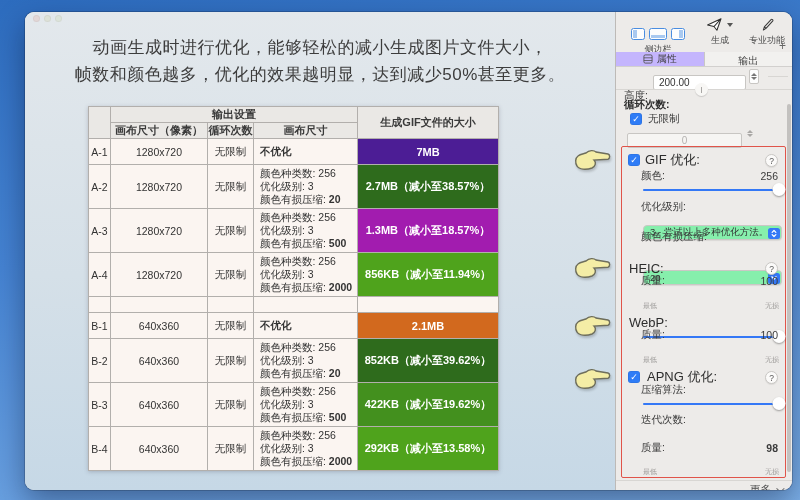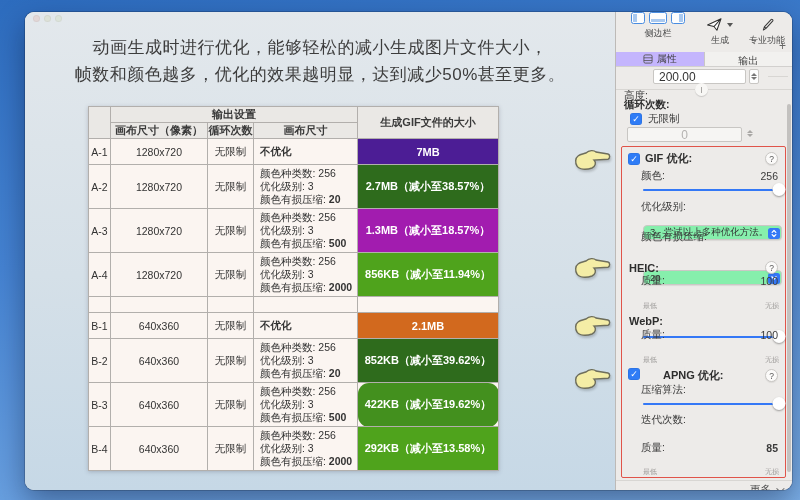--- a/index.html
+++ b/index.html
@@ -46,30 +46,30 @@
   }
   .ins-abs{position:absolute;}
   .tb-label{ font-size:9px; color:#4a4a4a; text-align:center; margin-top:3px;}
   .panel-btn{ width:14px; height:12px; border:1.5px solid #4a8de0; border-radius:2.5px; display:inline-block; position:relative; background:#fdfdfd;}
   .panel-btn .fillpart{ position:absolute; background:#a9c9f0;}
   .tabbar{ position:absolute; top:40px; left:0; width:100%; height:15px; display:flex; border-bottom:1px solid #d2d0ce;}
   .tab{ flex:1; display:flex; align-items:center; justify-content:center; gap:4px; font-size:10px; color:#3c3c3c;}
   .tab.inactive{ background:#c4b5fd; border-right:1px solid #c9c7c5;}
   .tab.active{ background:#f2f1ef;flex-direction:column; }
   .field{ background:#fff; border:1px solid #c8c6c3; border-radius:2px; height:15px;
-    font-size:12px; color:#333; display:flex; align-items:center; padding:4px 5px;}
+    font-size:10px; color:#333; display:flex; align-items:center; padding:4px 5px;margin-top:6px;}
   .field.disabled{ background:#f6f5f3; color:#b4b2b0; justify-content:center;}
   .divline{ border-top:1px solid #d8d6d3;}
   .knob-circle{ width:13px; height:13px; background:#f8f7f5; border:1px solid #cecccа; border-radius:50%;
     box-shadow:0 1px 1px rgba(0,0,0,.15); display:flex;align-items:center;justify-content:center;}
   .knob-circle i{ width:1.5px; height:6px; background:#a9a7a5; display:block;}
   .cb{ width:12px; height:12px; border-radius:3px; background:#2f7cf6; display:inline-block;
     color:#fff; font-size:9px; line-height:12px; text-align:center; box-shadow:inset 0 0 0 .5px rgba(0,0,0,.12);}
   .cb::after{content:"✓";}
-  .sec-title{ font-weight:bold; color:#2d2d2d; font-size:11px;}
+  .sec-title{ font-weight:normal; color:#2d2d2d; font-size:13px;}
   .help{ width:13px; height:13px; border-radius:50%; background:#fbfaf9; border:1px solid #c9c7c4;
     font-size:8.5px; color:#555; text-align:center; line-height:12px;
     box-shadow:0 1px 1px rgba(0,0,0,.08);}
   .rowline{ display:flex; justify-content:space-between; align-items:center;}
   .slider{ height:13px; position:relative;}
   .slider .track{ position:absolute; left:0; right:0; top:5.5px; height:2.5px; background:#d6d4d2; border-radius:2px;}
   .slider .fill{ position:absolute; left:0; top:5.5px; height:2.5px; background:#3478f6; border-radius:2px;}
   .slider .knob{ position:absolute; top:0; width:13px; height:13px; background:#fff; border-radius:50%;
     box-shadow:0 1px 2px rgba(0,0,0,.35); transform:translateX(-50%);}
   .minmax{ display:flex; justify-content:space-between; font-size:7px; color:#9a9896;}
@@ -199,21 +199,21 @@
             </tr>
             <tr class="h3">
               <td>B-3</td>
               <td>640x360</td>
               <td>无限制</td>
               <td class="usage">
                 <div>颜色种类数: 256</div>
                 <div>优化级别: 3</div>
                 <div>颜色有损压缩: <b class="num">500</b></div>
               </td>
-              <td class="size" style="background: rgb(67, 144, 30); border-radius: 11px;">422KB（减小至19.62%）</td>
+              <td class="size" style="background: rgb(67, 144, 30);">422KB（减小至19.62%）</td>
             </tr>
             <tr class="h3">
               <td>B-4</td>
               <td>640x360</td>
               <td>无限制</td>
               <td class="usage">
                 <div>颜色种类数: 256</div>
                 <div>优化级别: 3</div>
                 <div>颜色有损压缩: <b class="num">2000</b></div>
               </td>
@@ -232,21 +232,21 @@
     <svg class="hand" style="left:547px;top:300px" viewBox="0 0 40 26">
       <path d="M14,6 C17,3 22,3 24,5 L36,7 C38.2,7.6 38.2,11.6 36,12.2 L22,13 C24.5,15.5 23.5,19.5 20,21 C14,23 7,22.6 5,19 C3,16 3.2,11 6,9 C8.2,7.2 11,7 14,6 Z" fill="#f4eda6" stroke="#6e6e5c" stroke-width="1.4"></path>
     </svg>
     <svg class="hand" style="left:547px;top:353px" viewBox="0 0 40 26">
       <path d="M14,6 C17,3 22,3 24,5 L36,7 C38.2,7.6 38.2,11.6 36,12.2 L22,13 C24.5,15.5 23.5,19.5 20,21 C14,23 7,22.6 5,19 C3,16 3.2,11 6,9 C8.2,7.2 11,7 14,6 Z" fill="#f4eda6" stroke="#6e6e5c" stroke-width="1.4"></path>
     </svg>
   </div>
 
   <div class="inspector">
 
-    <div class="ins-abs" style="left:12px;top:0;width:60px;text-align:center">
+    <div class="ins-abs" style="left:12px;top:16px;width:60px;text-align:center">
       <div style="display:flex;gap:4px;justify-content:center">
         <span class="panel-btn">
             <span class="fillpart" style="left:1px;top:1px;bottom:1px;width:4px"></span>
           </span>
         <span class="panel-btn" style="width:18px">
             <span class="fillpart" style="left:1px;right:1px;bottom:1px;height:3px"></span>
           </span>
         <span class="panel-btn">
             <span class="fillpart" style="right:1px;top:1px;bottom:1px;width:4px"></span>
           </span>
@@ -386,32 +386,32 @@
       <span class="track"></span>
         <span class="fill" style="width: 100%;"></span>
         <span class="knob" style="left: 100%;"></span>
     </div>
     <div class="minmax ins-abs" style="left:27px;top:343px;width:136px">
       <span>最低</span>
       <span>无损</span>
     </div>
 
     <div class="ins-abs rowline" style="left:12px;top:356px;width:150px">
-      <span style="display:flex;align-items:flex-start;gap:23px">
+      <span style="display:flex;align-items:center;gap:7px">
         <span class="cb"></span>
         <span class="sec-title">APNG 优化:</span>
       </span>
       <span class="help">?</span>
     </div>
     <div class="ins-abs" style="left:25px;top:371px">压缩算法:</div>
     <div class="ins-abs" style="left:25px;top:401px">迭代次数:</div>
 
     <div class="ins-abs rowline" style="left:25px;top:429px;width:137px">
       <span>质量:</span>
-      <span style="font-weight:bold">85</span>
+      <span style="font-weight:bold">98</span>
     </div>
 
     <div class="minmax ins-abs" style="left:27px;top:455px;width:136px">
       <span>最低</span>
       <span>无损</span>
     </div>
 
     <div class="ins-abs divline" style="left:0;top:468px;width:100%"></div>
     <div class="footer-more">
       <span>更多</span>

